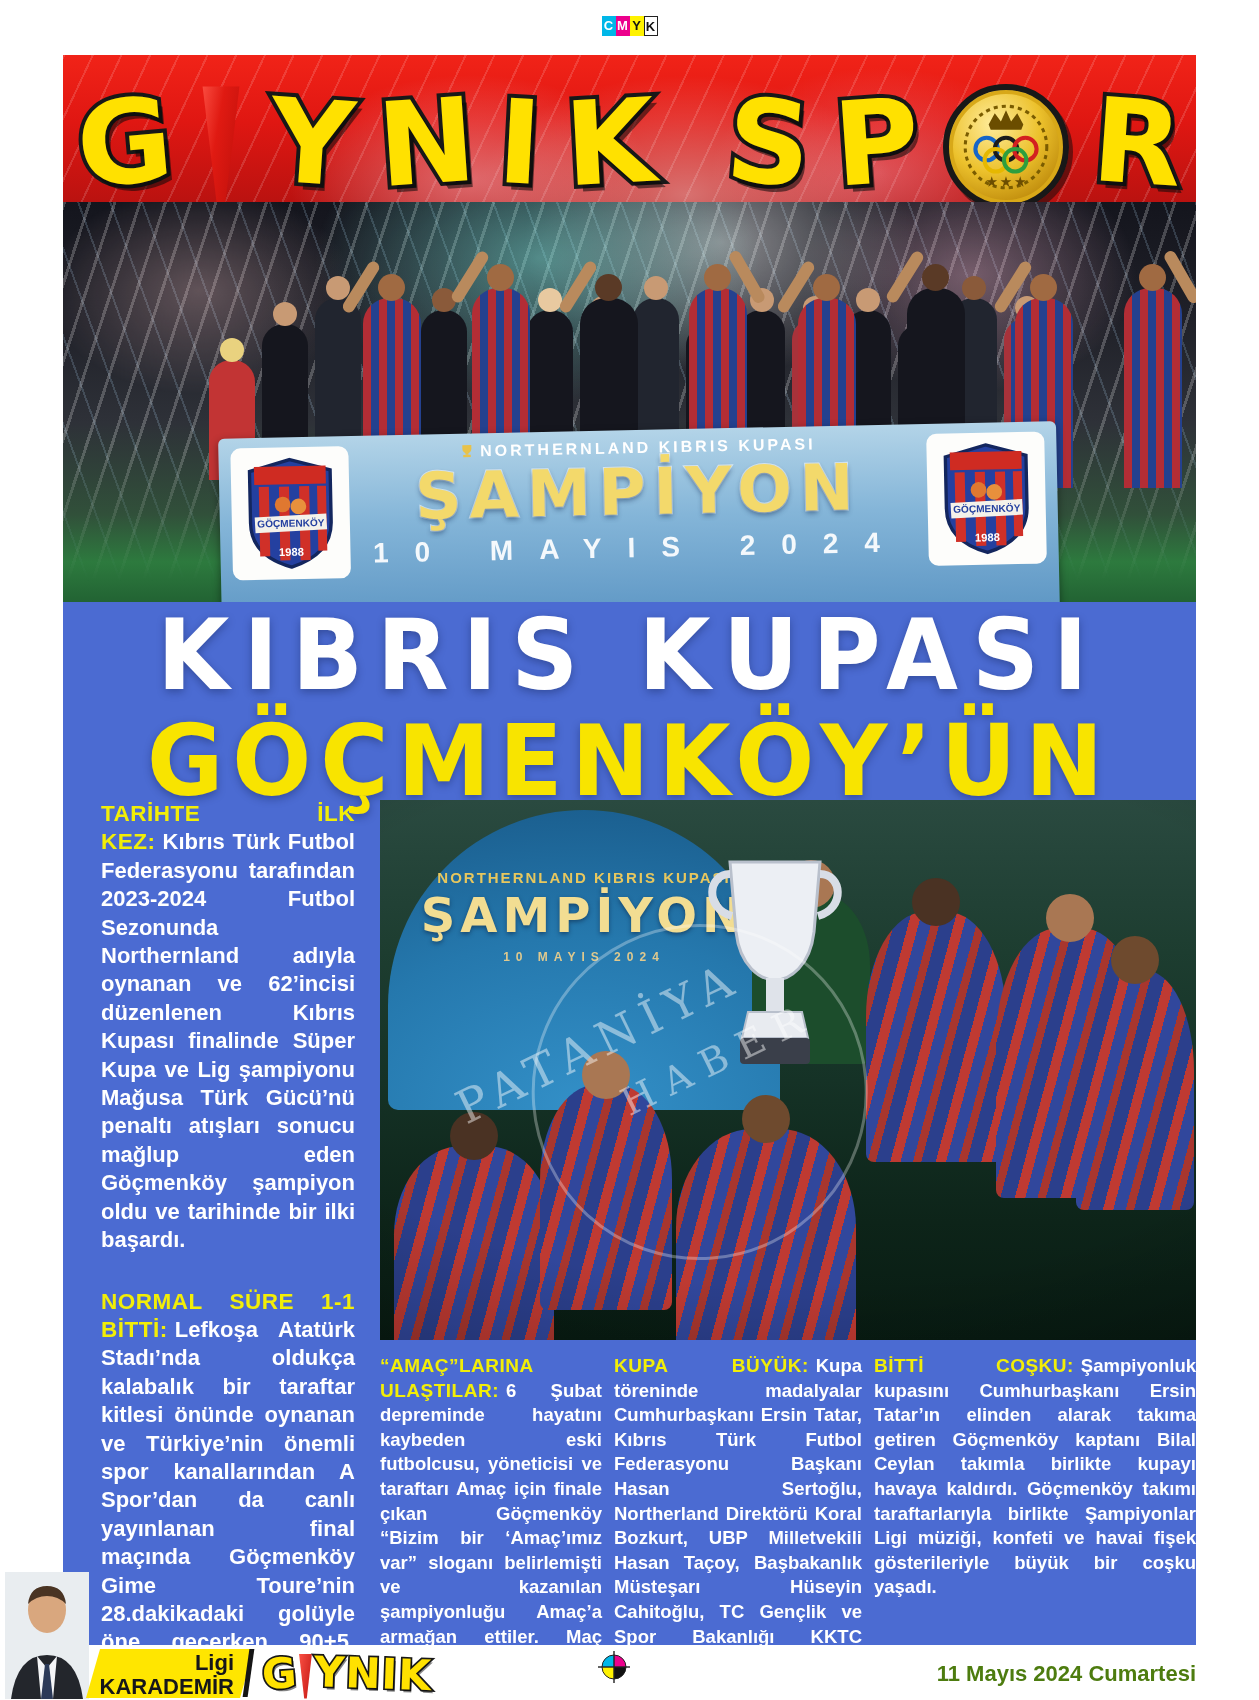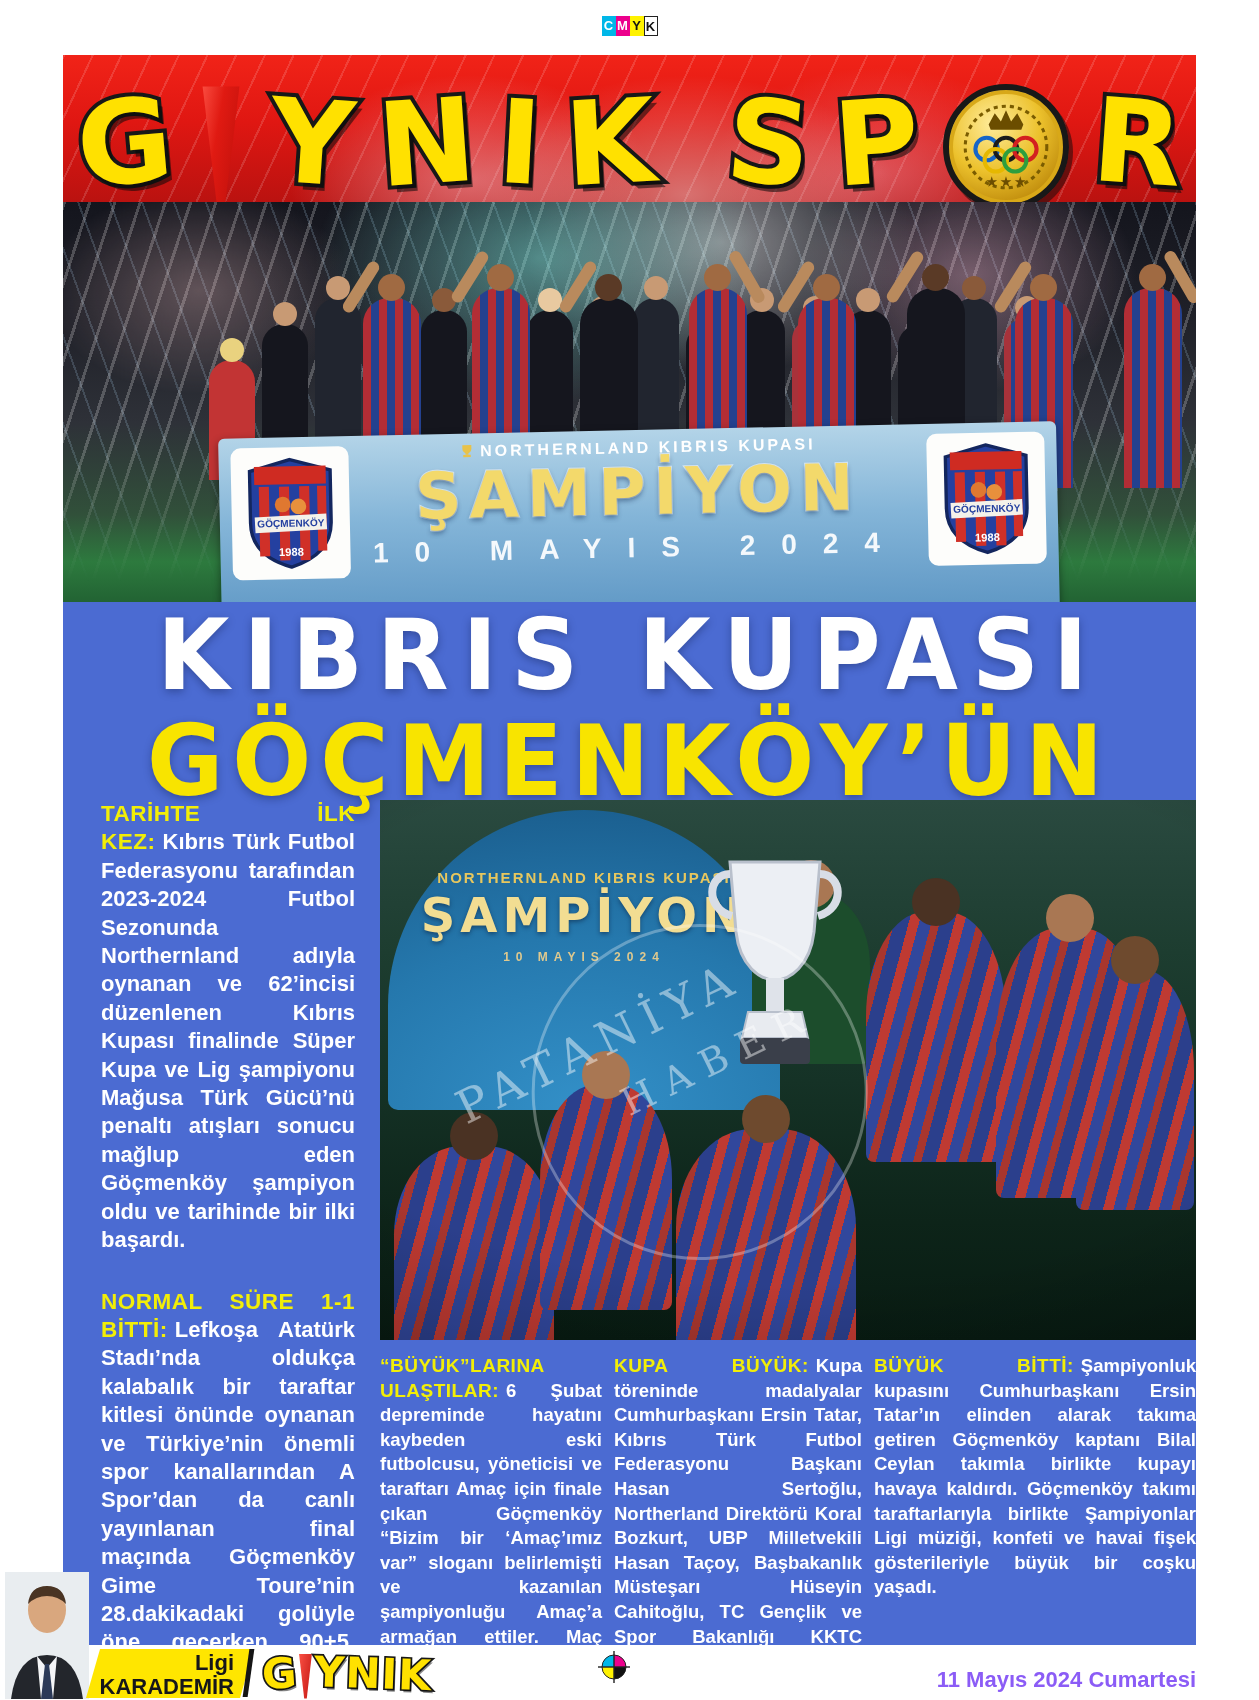--- a/index.html
+++ b/index.html
@@ -152,21 +152,21 @@
   .byline .bo{font:800 20px/1.2 "Liberation Sans",sans-serif;letter-spacing:1px;}
   .byline-divider{position:absolute;left:246px;top:4px;width:5px;height:48px;background:#151515;transform:skewX(-8deg);}
   .footer-logo{position:absolute;left:262px;top:8px;display:flex;align-items:flex-start;}
   .fl{font:900 42px/1 "DejaVu Sans",sans-serif;color:#ffe100;-webkit-text-stroke:3.5px #181818;
      paint-order:stroke fill;text-shadow:2px 3px 0 rgba(10,10,10,.5);}
   .fl.g{transform:rotate(-4deg);} .fl.rest{transform:rotate(2deg);letter-spacing:1px;}
   .ftri{width:16px;height:46px;margin:1px 1px 0;display:inline-block;
     background:linear-gradient(100deg,#ff5548,#c01410);clip-path:polygon(10% 0,90% 0,58% 97%,42% 97%);
     filter:drop-shadow(0 0 1px #000) drop-shadow(1px 2px 0 rgba(0,0,0,.55));}
   .regmark{position:absolute;left:598px;top:6px;}
-  .edition-date{position:absolute;right:63px;top:24px;font:800 22px/1 "Liberation Sans",sans-serif;color:#8b5cf6;margin-left:34px;}
+  .edition-date{position:absolute;right:63px;top:18px;font:800 22px/1 "Liberation Sans",sans-serif;color:#4d7c0f;margin-left:34px;}
 </style>
 </head>
 <body>
 
 <div class="page">
 
   <div class="cmyk">
     <span class="c">C</span>
     <span class="m">M</span>
     <span class="y">Y</span>
@@ -313,27 +313,27 @@
       </svg>
       <div class="wm">
         <div class="wm-circle"></div>
         <div class="wm1">PATANİYA</div>
         <div class="wm2">HABER</div>
       </div>
     </figure>
 
     <div class="cols-row">
       <div class="colx c2">
-        <p class="article"><span class="ah">“BÜYÜK”LARINA ULAŞTILAR:</span><span>6 Şubat depreminde hayatını kaybeden eski futbolcusu, yöneticisi ve taraftarı Amaç için finale çıkan Göçmenköy “Bizim bir ‘Amaç’ımız var” sloganı belirlemişti ve kazanılan şampiyonluğu Amaç’a armağan ettiler. Maç sonunda herkes gözyaşları içinde şmapiyonluğun sevincini yaşadı.</span></p>
+        <p class="article"><span class="ah">“AMAÇ”LARINA ULAŞTILAR:</span><span>6 Şubat depreminde hayatını kaybeden eski futbolcusu, yöneticisi ve taraftarı Amaç için finale çıkan Göçmenköy “Bizim bir ‘Amaç’ımız var” sloganı belirlemişti ve kazanılan şampiyonluğu Amaç’a armağan ettiler. Maç sonunda herkes gözyaşları içinde şmapiyonluğun sevincini yaşadı.</span></p>
       </div>
       <div class="colx c3">
         <p class="article"><span class="ah">KUPA BÜYÜK:</span><span>Kupa töreninde madalyalar Cumhurbaşkanı Ersin Tatar, Kıbrıs Türk Futbol Federasyonu Başkanı Hasan Sertoğlu, Northerland Direktörü Koral Bozkurt, UBP Milletvekili Hasan Taçoy, Başbakanlık Müsteşarı Hüseyin Cahitoğlu, TC Gençlik ve Spor Bakanlığı KKTC Koordinatörü Mithat Tekçam tarafından verildi.</span></p>
       </div>
       <div class="colx c4">
-        <p class="article"><span class="ah">BÜYÜK BİTTİ:</span><span>Şampiyonluk kupasını Cumhurbaşkanı Ersin Tatar’ın elinden alarak takıma getiren Göçmenköy kaptanı Bilal Ceylan takımla birlikte kupayı havaya kaldırdı. Göçmenköy takımı taraftarlarıyla birlikte Şampiyonlar Ligi müziği, konfeti ve havai fişek gösterileriyle büyük bir coşku yaşadı.</span></p>
+        <p class="article"><span class="ah">BİTTİ COŞKU:</span><span>Şampiyonluk kupasını Cumhurbaşkanı Ersin Tatar’ın elinden alarak takıma getiren Göçmenköy kaptanı Bilal Ceylan takımla birlikte kupayı havaya kaldırdı. Göçmenköy takımı taraftarlarıyla birlikte Şampiyonlar Ligi müziği, konfeti ve havai fişek gösterileriyle büyük bir coşku yaşadı.</span></p>
       </div>
     </div>
   </section>
 
   <footer class="footer">
     <div class="man-photo">
       <svg width="84" height="127" viewBox="0 0 84 127">
         <rect width="84" height="127" fill="#e9edf0"></rect>
         <ellipse cx="42" cy="38" rx="19" ry="23" fill="#d9a77e"></ellipse>
         <path d="M23 32 q2 -18 19 -18 q17 0 19 18 q-8 -8 -19 -8 q-11 0 -19 8z" fill="#4a3423"></path>

